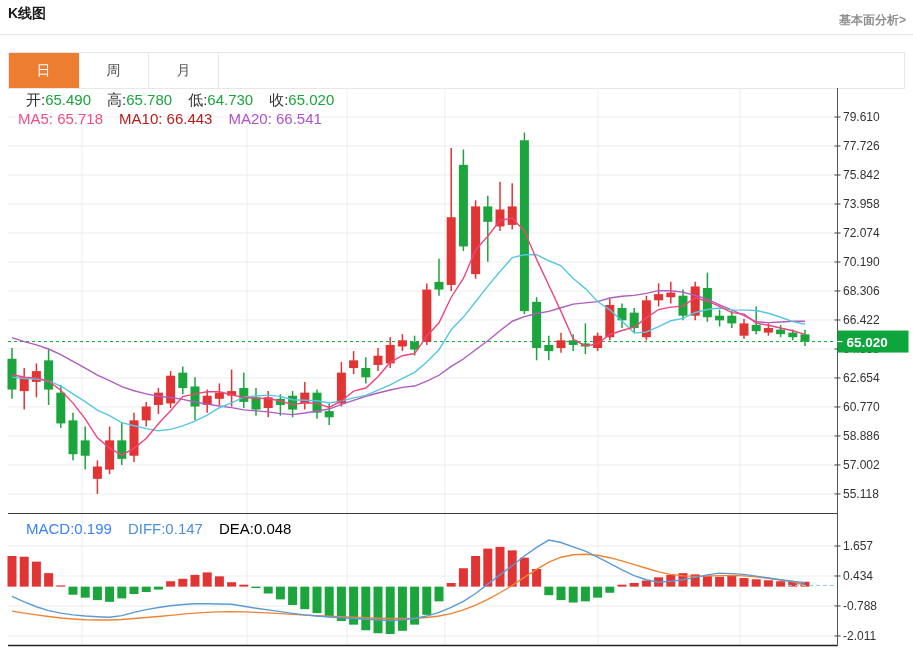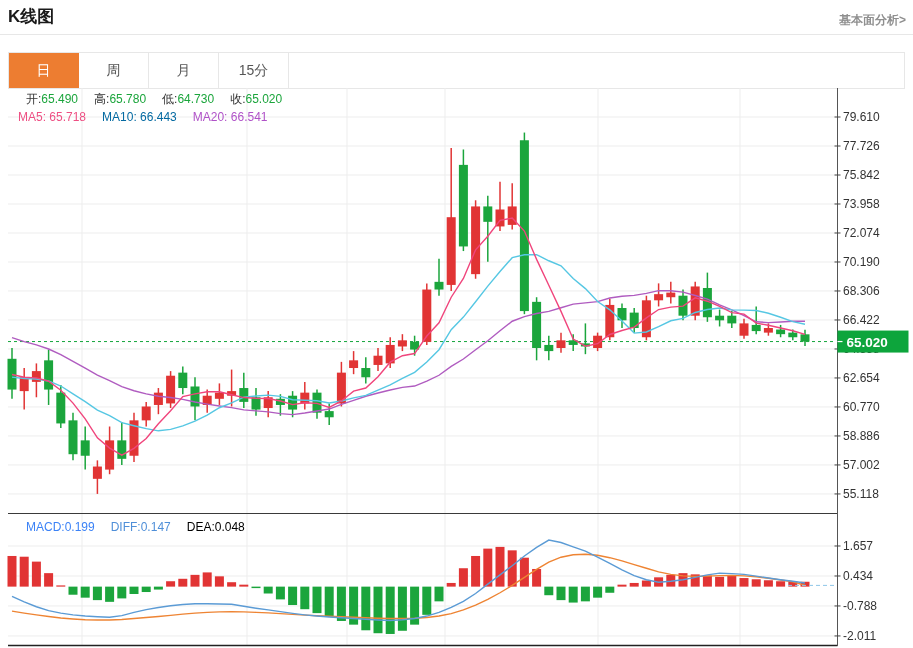--- a/index.html
+++ b/index.html
@@ -1,45 +1,44 @@
 <!DOCTYPE html>
 <html><head>
 <meta charset="utf-8">
 <style>
   html,body{margin:0;padding:0;}
   body{width:913px;height:648px;background:#fff;position:relative;overflow:hidden;
        font-family:"Liberation Sans","DejaVu Sans",sans-serif;}
-  .hd-title{position:absolute;top:5px;left:8px;font-size:17px;font-weight:bold;color:#1a1a1a;}
+  .hd-title{position:absolute;top:5px;left:8px;font-size:14px;font-weight:bold;color:#1a1a1a;}
   .hd-link{position:absolute;top:12px;right:7px;font-size:12px;color:#8f8f8f;text-decoration:none;cursor:pointer;font-weight:bold;}
   .hd-divider{position:absolute;top:34px;left:0;width:913px;border-top:1px solid #e7e7e7;}
   .tabs{position:absolute;top:52px;left:8px;width:897px;height:37px;display:flex;
         border:1px solid #e7e7e7;box-sizing:border-box;background:#fff;}
   .tab{width:70px;height:35px;line-height:35px;text-align:center;font-size:14px;color:#555;
        border-right:1px solid #e7e7e7;cursor:pointer;box-sizing:border-box;background:#fff;}
   .tab.sel{background:#ED7D31;color:#fff;border-color:#ED7D31;}
   #chart-svg{position:absolute;top:0;left:0;}
-  .quote{position:absolute;font-size:12px;white-space:nowrap;}
+  .quote{position:absolute;font-size:15px;white-space:nowrap;}
   .quote .grp{margin-right:16px;}
   .quote .lb{color:#333;font-style:normal;}
   #ohlc-row{top:91px;left:26px;}
   #ma-row{top:110px;left:18px;}
   #macd-row{top:520px;left:26px;}
 </style>
 </head>
 <body>
 
 <div class="hd-title">K线图</div>
 <a class="hd-link">基本面分析&gt;</a>
 <div class="hd-divider"></div>
 
 <div class="tabs" id="tabs">
     <div class="tab sel">日</div>
     <div class="tab">周</div>
     <div class="tab">月</div>
-    <div class="tab">15分</div>
   </div>
 
 <svg id="chart-svg" width="913" height="648" viewBox="0 0 913 648">
     <g>
       <line x1="8" y1="117.01150665228333" x2="836" y2="117.01150665228333" stroke="#ededed" stroke-width="1"></line>
       <line x1="8" y1="146.00654440848615" x2="836" y2="146.00654440848615" stroke="#ededed" stroke-width="1"></line>
       <line x1="8" y1="175.00158216468895" x2="836" y2="175.00158216468895" stroke="#ededed" stroke-width="1"></line>
       <line x1="8" y1="203.99661992089176" x2="836" y2="203.99661992089176" stroke="#ededed" stroke-width="1"></line>
       <line x1="8" y1="232.9916576770946" x2="836" y2="232.9916576770946" stroke="#ededed" stroke-width="1"></line>
       <line x1="8" y1="261.9866954332974" x2="836" y2="261.9866954332974" stroke="#ededed" stroke-width="1"></line>
@@ -313,14 +312,14 @@
       <text x="843" y="639.9503802281369">-2.011</text>
     </g>
     <g>
       <rect x="837.5" y="330.5537576411364" width="71" height="22" fill="#0da53c"></rect>
       <line x1="837.5" y1="341.5537576411364" x2="842.5" y2="341.5537576411364" stroke="#fff" stroke-width="1.2"></line>
       <text x="846.5" y="346.5537576411364" font-size="13.5" font-weight="bold" fill="#fff">65.020</text>
     </g>
   </svg>
 
 <div class="quote" id="ohlc-row"><span class="grp"><i class="lb">开:</i><b style="color: rgb(27, 165, 60); font-weight: normal;">65.490</b></span><span class="grp"><i class="lb">高:</i><b style="color: rgb(27, 165, 60); font-weight: normal;">65.780</b></span><span class="grp"><i class="lb">低:</i><b style="color: rgb(27, 165, 60); font-weight: normal;">64.730</b></span><span class="grp"><i class="lb">收:</i><b style="color: rgb(27, 165, 60); font-weight: normal;">65.020</b></span></div>
-<div class="quote" id="ma-row"><span class="grp" style="color: rgb(238, 79, 131);">MA5: 65.718</span><span class="grp" style="color: #0369a1;">MA10: 66.443</span><span class="grp" style="color: rgb(176, 82, 200);">MA20: 66.541</span></div>
+<div class="quote" id="ma-row"><span class="grp" style="color: rgb(238, 79, 131);">MA5: 65.718</span><span class="grp" style="color: #b91c1c;">MA10: 66.443</span><span class="grp" style="color: rgb(176, 82, 200);">MA20: 66.541</span></div>
 <div class="quote" id="macd-row"><span class="grp" style="color: #3b82f6;">MACD:0.199</span><span class="grp" style="color: rgb(79, 143, 216); text-align: center;">DIFF:0.147</span><span class="grp" style="color: #000000;">DEA:0.048</span></div>
 
 </body></html>

